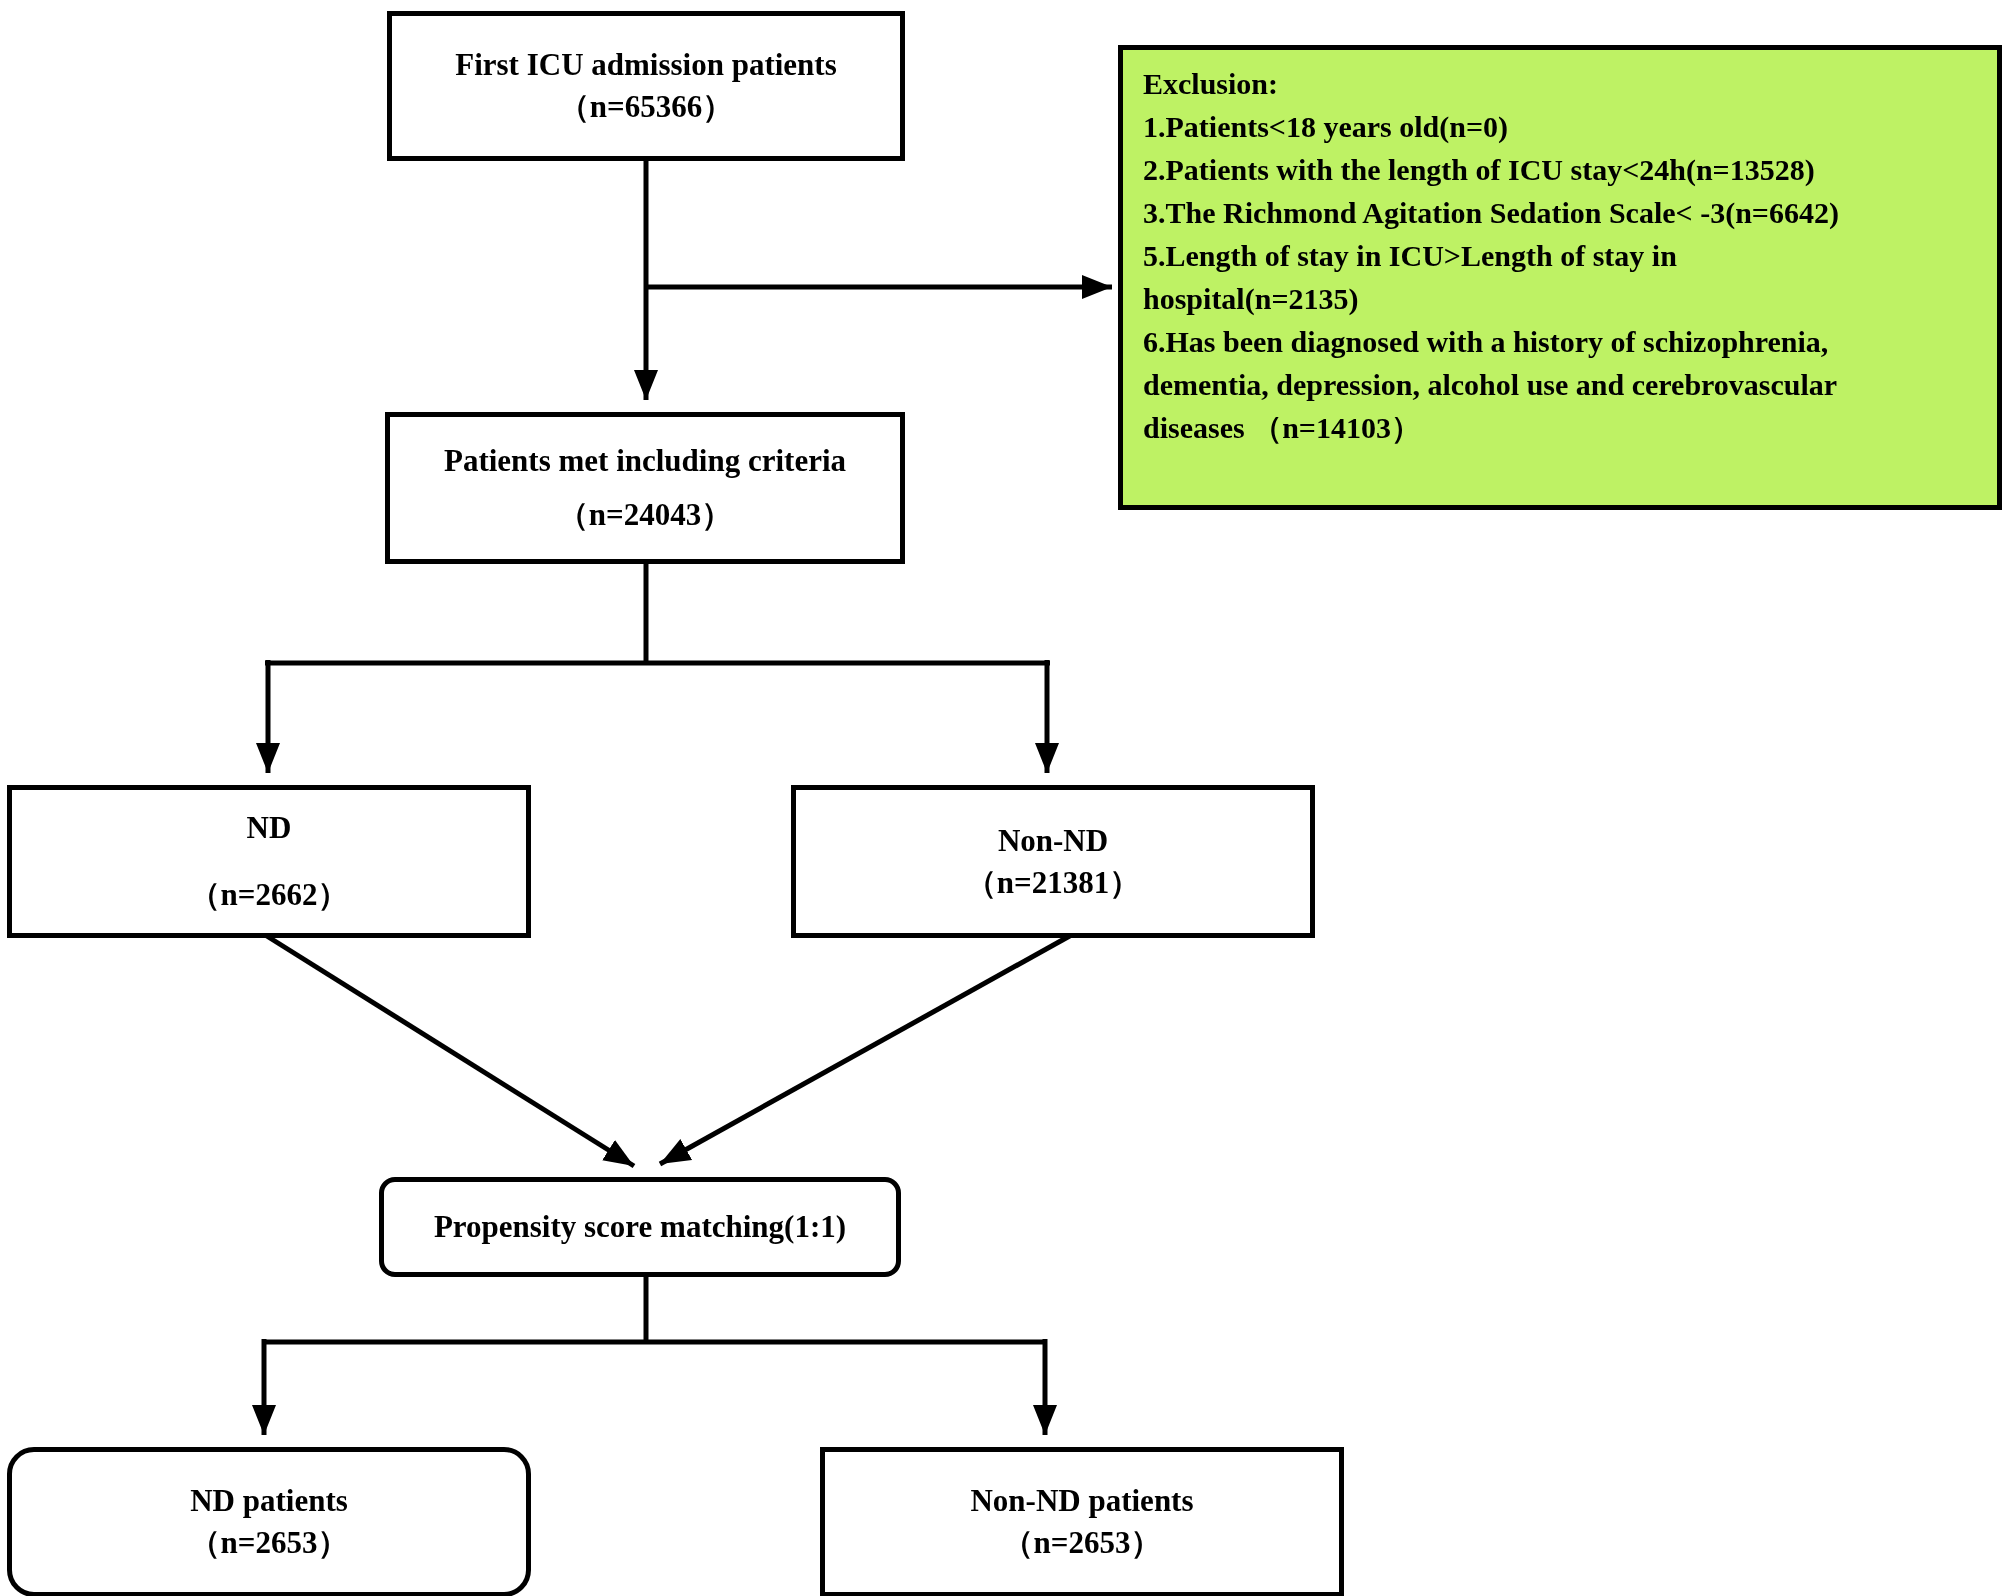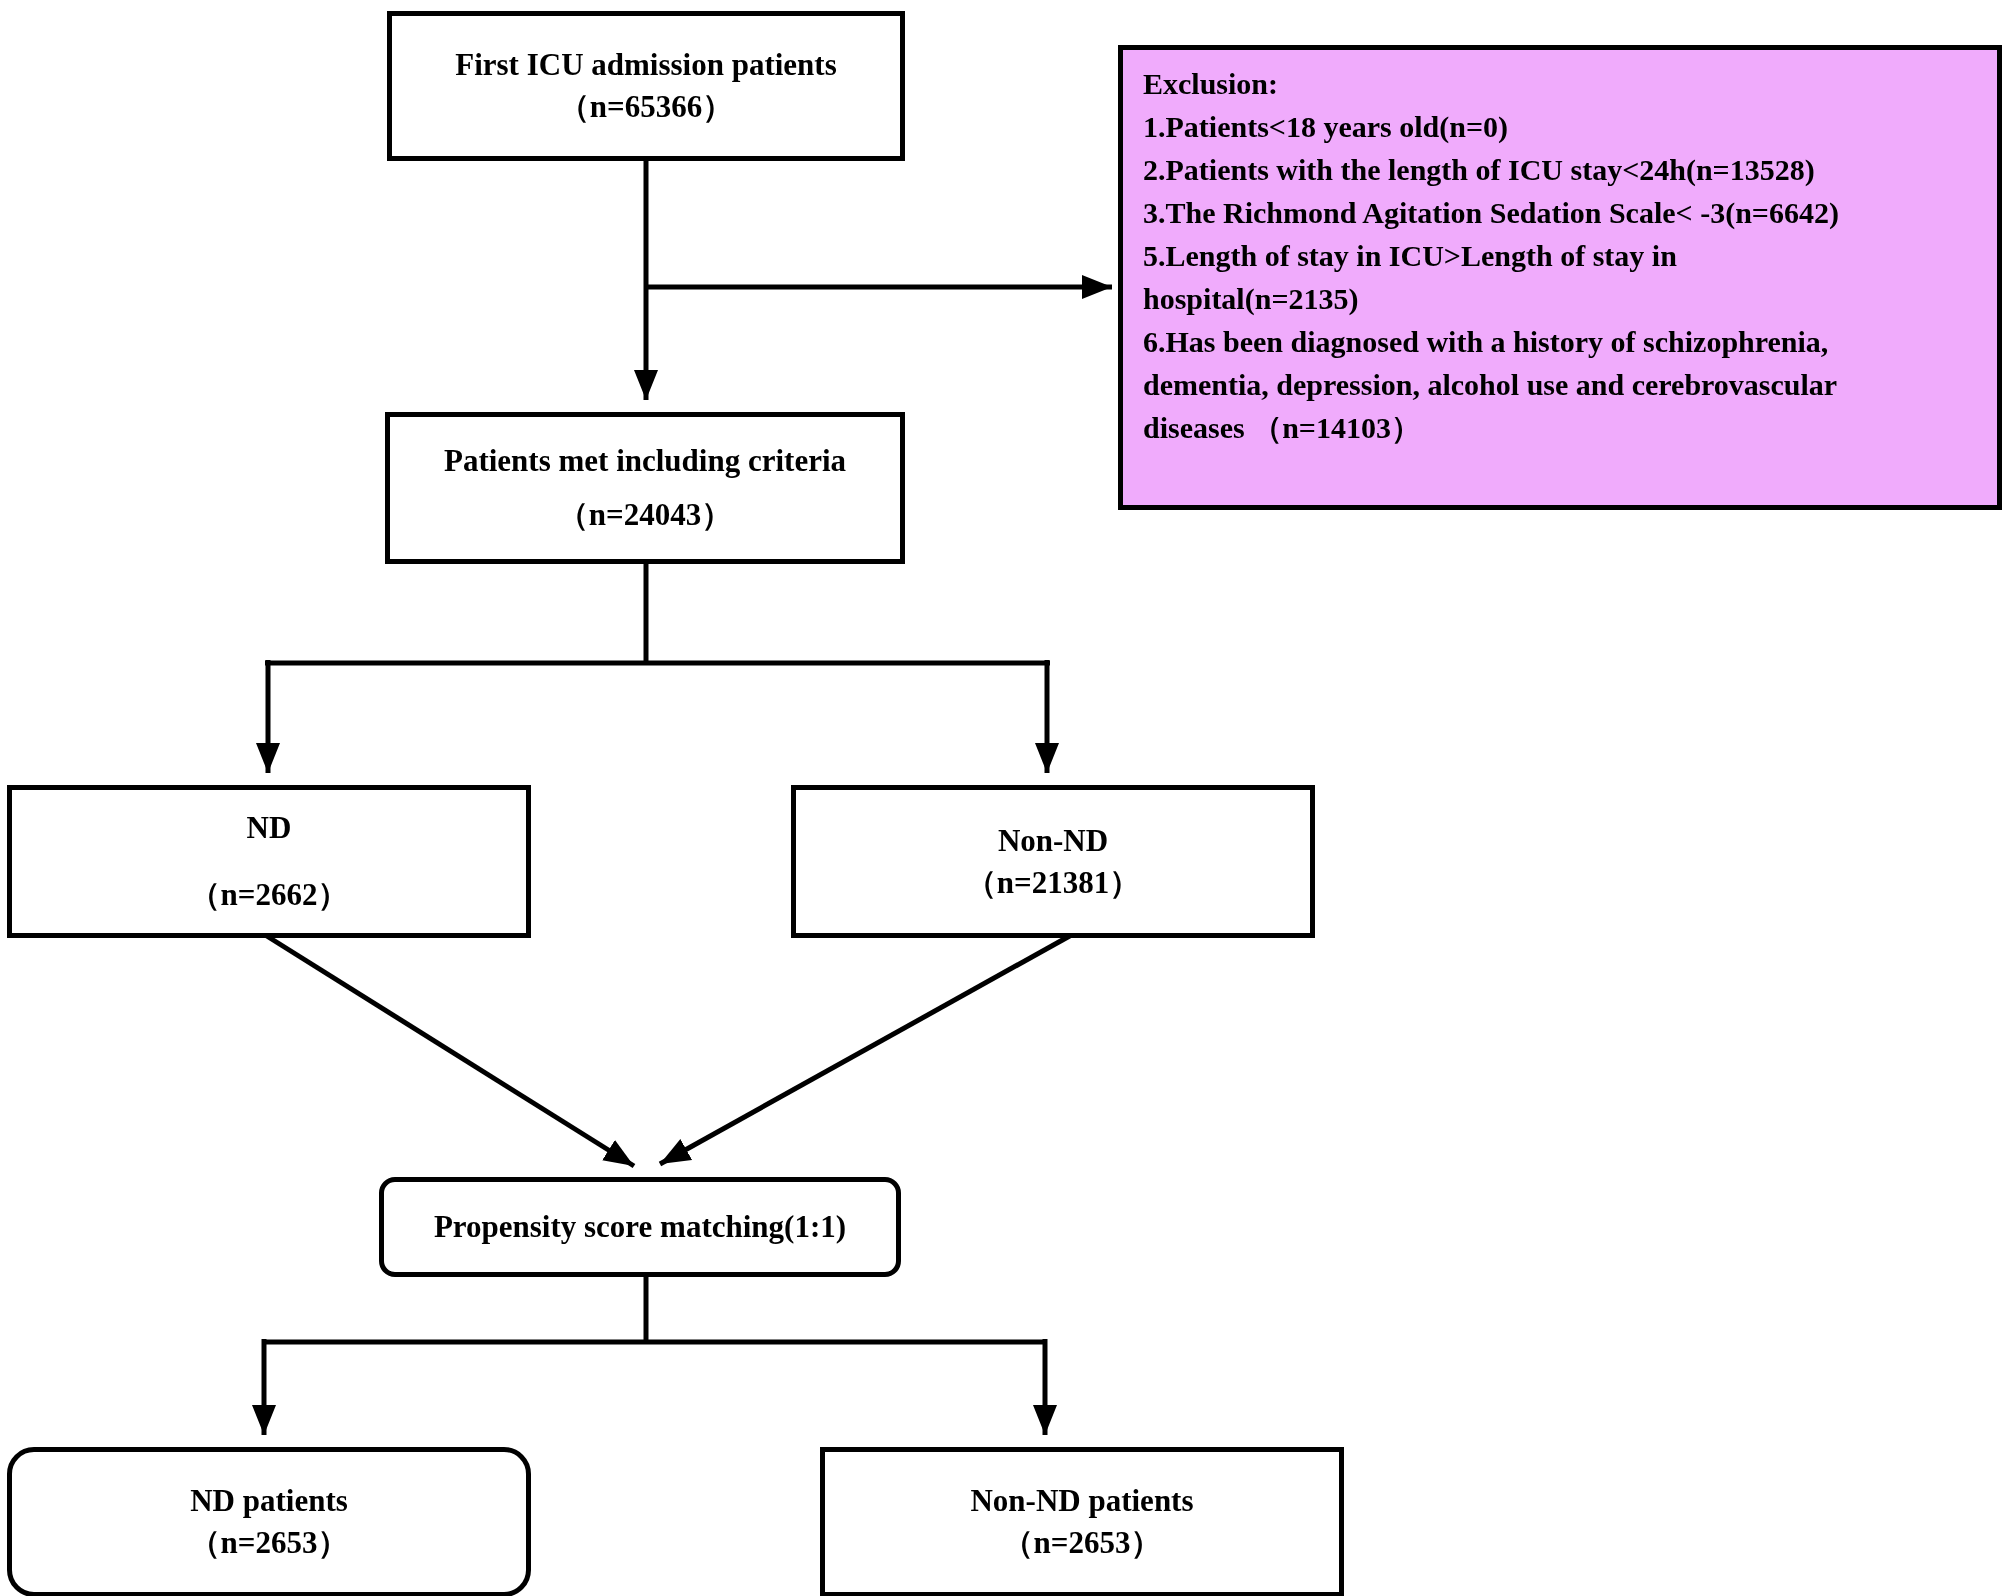--- a/index.html
+++ b/index.html
@@ -34,21 +34,21 @@
     text-align: center;
     font-weight: bold;
     font-size: 31px;
     line-height: 42px;
     box-sizing: border-box;
     margin-top: 7px;
   }
   .excl {
     position: absolute;
     border: 5px solid #000000;
-    background: #f0abfc;
+    background: #bef264;
     box-sizing: border-box;
     padding: 12px 18px 10px 20px;
     font-weight: bold;
     font-size: 30px;
     line-height: 43px;
     text-align: left;
   }
   .excl-title {
     white-space: pre-wrap;
   }

